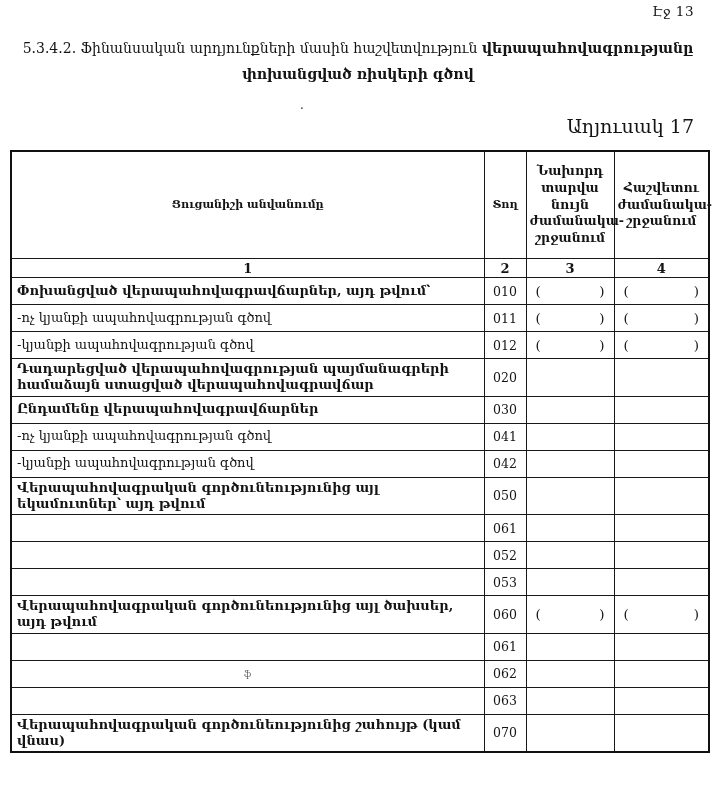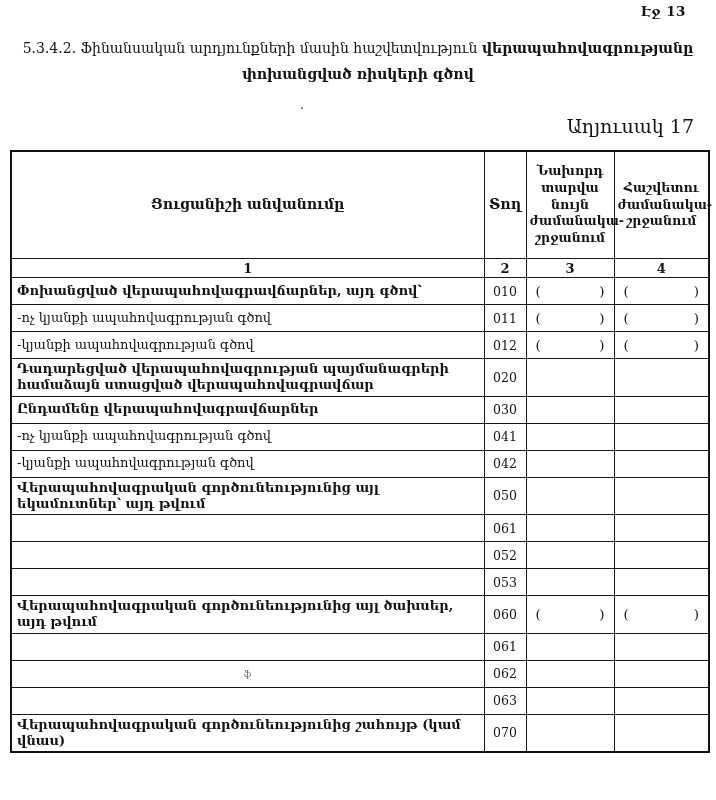--- a/index.html
+++ b/index.html
@@ -4,22 +4,22 @@
 <style>
   html,body{margin:0;padding:0;}
   body{
     width:716px;height:800px;background:#ffffff;color:#141414;
     font-family:"DejaVu Serif","DejaVu Sans",serif;
     overflow:hidden;position:relative;
     -webkit-font-smoothing:antialiased;
   }
   .page{position:relative;width:716px;height:800px;}
   .page-label{
-    position:absolute;top:3px;right:30px;
-    font-weight:bold;font-size:13.5px;letter-spacing:.5px;margin-left:15px;
+    position:absolute;top:3px;right:22px;
+    font-weight:normal;font-size:13.5px;letter-spacing:.5px;margin-left:15px;
   }
   .doc-title{
     position:absolute;top:36px;left:16px;width:684px;
     text-align:center;font-size:14px;line-height:1.85;
   }
   .doc-title .emph{font-weight:bold;}
   .table-caption{
     position:absolute;top:115px;right:22px;font-size:19px;
   }
   .artifact-dot{
@@ -29,21 +29,21 @@
     position:absolute;top:150px;left:10px;
     width:698px;border-collapse:collapse;table-layout:fixed;
     border:2.5px solid #111;
   }
   col.c-indicator{width:473px;}
   col.c-code{width:42px;}
   col.c-prev{width:88px;}
   col.c-curr{width:95px;}
   th,td{border:1.7px solid #181818;vertical-align:middle;}
   thead th{
-    font-weight:bold;font-size:14px;text-align:center;
+    font-weight:bold;font-size:11px;text-align:center;
     padding:16px 4px;height:74px;line-height:1.4;
   }
   thead th.small{font-size:12.5px;line-height:1.35;padding:3px 3px;}
   tr.numrow td{
     font-weight:bold;font-size:13px;text-align:center;
     height:16px;padding:1px 0;
   }
   tbody td{font-size:13px;height:22px;padding:2px 5px;}
   tbody td.label{text-align:left;line-height:1.25;}
   tbody td.label.bold{font-weight:bold;}
@@ -87,21 +87,21 @@
       </tr>
       <tr class="numrow">
         <td>1</td>
         <td>2</td>
         <td>3</td>
         <td>4</td>
       </tr>
     </thead>
     <tbody>
         <tr>
-          <td class="label bold">Փոխանցված վերապահովագրավճարներ, այդ գծով՝</td>
+          <td class="label bold">Փոխանցված վերապահովագրավճարներ, այդ թվում՝</td>
           <td class="code">010</td>
           <td class="val">
             <span class="parenwrap">
               <span>(</span>
               <span>)</span>
             </span>
           </td>
           <td class="val">
             <span class="parenwrap">
               <span>(</span>

